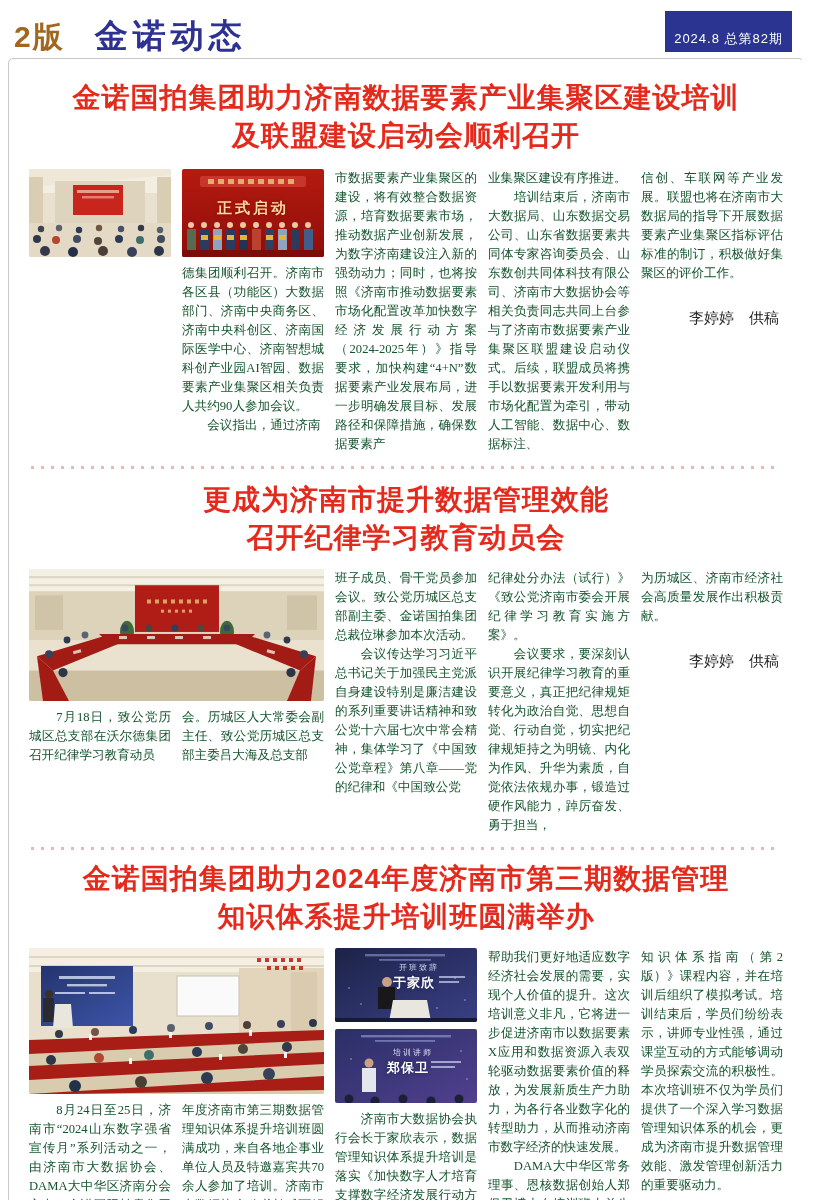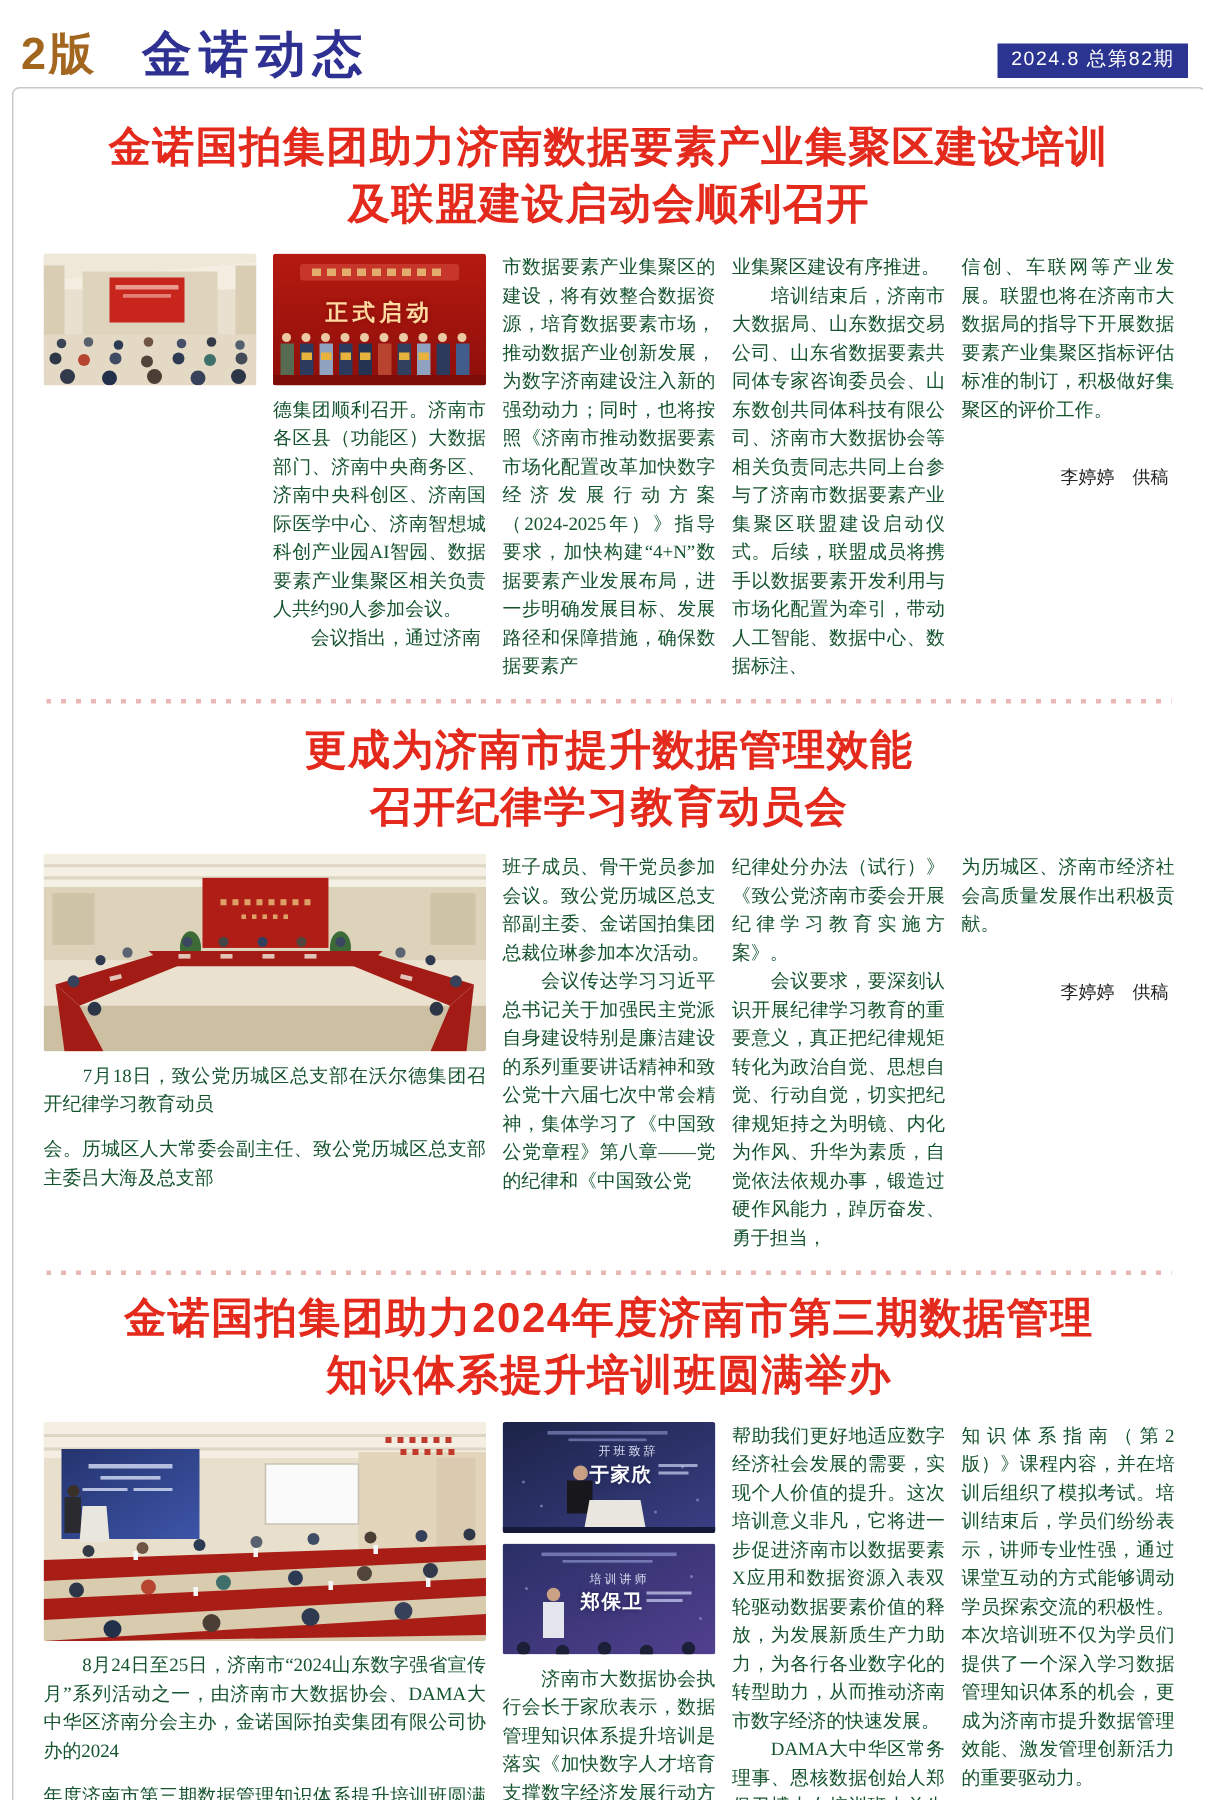--- a/index.html
+++ b/index.html
@@ -7,40 +7,40 @@
         font-family:"Liberation Serif","DejaVu Serif",serif;}
   
   .header{position:absolute;top:0;left:0;right:0;height:58px;display:flex;align-items:flex-end;
           padding:0 10px 6px 14px;box-sizing:border-box;}
   .page-label{font-family:"Liberation Sans","DejaVu Sans",sans-serif;font-weight:900;
               font-size:30px;color:#a2661f;letter-spacing:2px;line-height:1;}
   .section-title{font-family:"Liberation Sans","DejaVu Sans",sans-serif;font-weight:900;
                  font-size:33px;color:#2e3192;letter-spacing:5px;margin-left:30px;line-height:1;}
   .issue-badge{margin-left:auto;background:#2b3490;color:#fff;
                font-family:"Liberation Sans","DejaVu Sans",sans-serif;font-size:13px;
-               padding:1px 9px 4px;letter-spacing:1px;}
+               padding:19px 9px 4px;letter-spacing:1px;}
   
   .frame{position:absolute;top:58px;left:8px;width:796px;height:1180px;
          border:1px solid #c8c8c8;border-radius:5px;box-sizing:border-box;
          padding:0 20px;overflow:hidden;}
   
   .headline{font-family:"Liberation Sans","DejaVu Sans",sans-serif;font-weight:900;
             color:#e42a1d;text-align:center;font-size:28px;line-height:38px;
             letter-spacing:1px;margin:20px 0 14px;}
   .headline.h2{margin:12px 0 12px;}
   .headline.h3{margin:10px 0 12px;}
   
   .cols{display:flex;gap:11px;}
   .col{flex:1 1 0;min-width:0;}
   .colspan2{flex:2.077 1 0;min-width:0;}
-  .subcols{display:flex;gap:11px;flex-direction:column;}
+  .subcols{display:flex;gap:11px;}
   .subcols>.subcol{flex:1 1 0;min-width:0;}
   .body{font-size:12.6px;line-height:19px;color:#14532d;text-align:justify;
         text-justify:inter-ideograph;white-space:pre-line;margin:0;}
-  .byline{font-size:12px;line-height:19px;color:#222;text-align:right;
+  .byline{font-size:15px;line-height:19px;color:#222;text-align:right;
           padding-right:4px;margin-top:26px;}
   
   .divider{height:3px;margin:12px 2px 0;
            background-image:repeating-linear-gradient(90deg,#eab8b4 0 3px,transparent 3px 10px);}
   
   .photo{position:relative;width:100%;overflow:hidden;border-radius:2px;margin-bottom:7px;}
   .photo svg{display:block;width:100%;height:100%;}
   .ph-a1{height:88px;}
   .ph-a2{height:132px;}
   .ph-a3{height:146px;}

